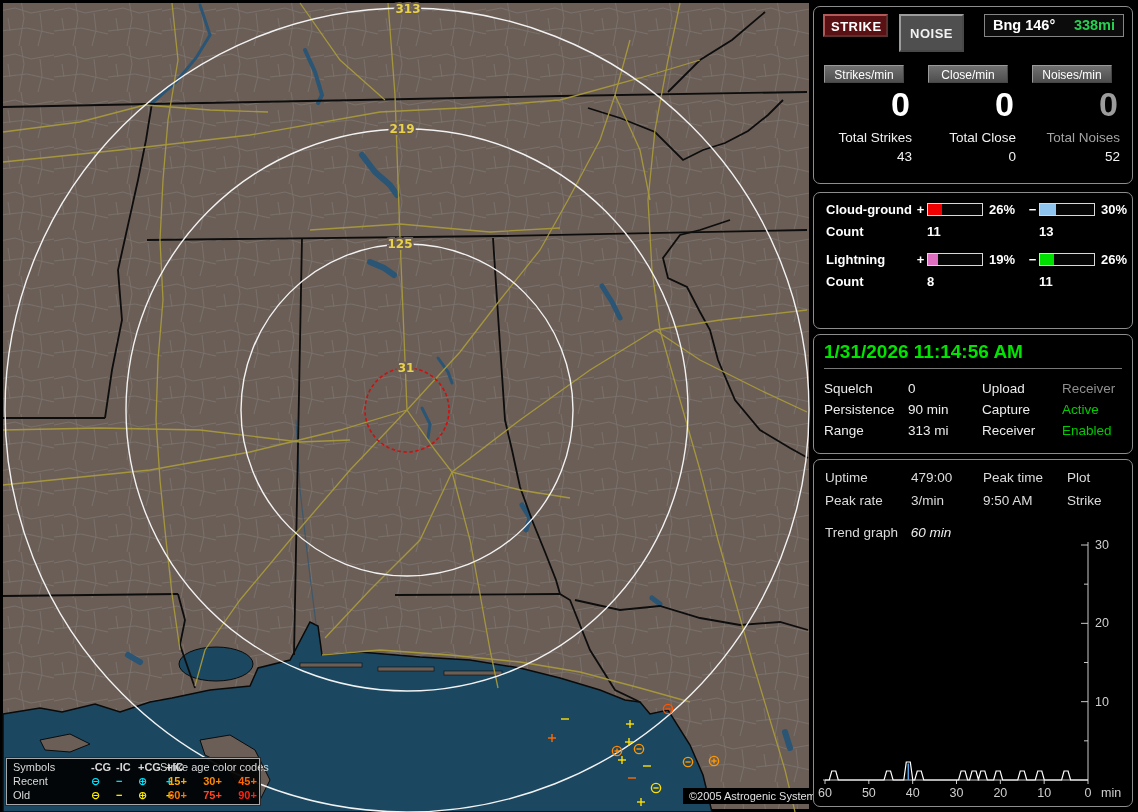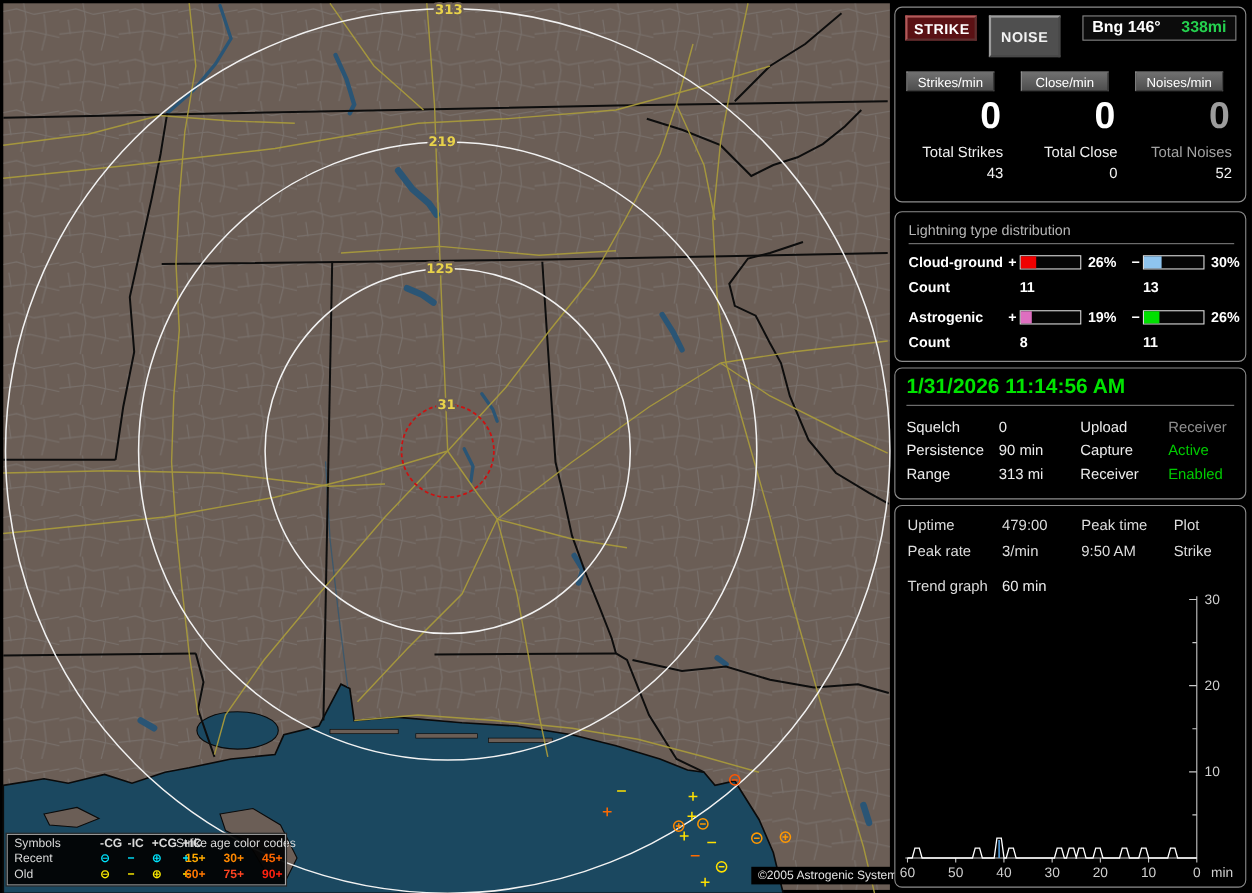--- a/index.html
+++ b/index.html
@@ -59,21 +59,21 @@
   .pct{padding-left:4px;}
   
   #clock-time{color:#00e400;font:bold 19px "Liberation Sans",sans-serif;margin:6px 10px 0 10px;
               border-bottom:1px solid #787878;padding-bottom:5px;}
   #clock-grid{display:grid;grid-template-columns:84px 74px 80px auto;row-gap:6px;
               margin:12px 0 0 10px;font-size:13.5px;color:#ececec;}
   
   #status-grid{display:grid;grid-template-columns:86px 72px 84px auto;row-gap:8px;
                margin:10px 0 0 11px;font-size:13.5px;color:#dcdcdc;}
   #trend-row{margin:17px 0 0 11px;font-size:13.5px;color:#dcdcdc;}
-  #trend-row b{font-weight:normal;margin-left:9px;color:#ececec;}
+  #trend-row b{font-weight:normal;margin-left:9px;color:#ececec;font-style:italic;}
   #trend-svg{position:absolute;left:0;top:76px;}
   .axis{stroke:#c9c9c9;stroke-width:1;fill:none;}
   .ticktxt{fill:#cfcfcf;font:12.5px "Liberation Sans",sans-serif;}
 </style>
 </head>
 <body>
 
 <div id="map">
 <svg width="810" height="812" viewBox="0 0 810 812" xmlns="http://www.w3.org/2000/svg">
   <defs>
@@ -286,21 +286,20 @@
     <div>
       <button class="min-btn">Noises/min</button>
       <div class="big-num" style="color: rgb(156, 156, 156);">0</div>
       <div class="tot-lbl" style="color: rgb(163, 163, 163);">Total Noises</div>
       <div class="tot-val">52</div>
     </div>
   </div>
 </div>
 
 <div id="p-dist" class="panel">
-  <div id="dist-title">Lightning type distribution</div>
 
   <div class="dist-row">
     <span>Cloud-ground</span>
     <span class="pm">+</span>
     <span class="bar">
         <span class="fill" style="background: rgb(240, 0, 0); display: block; width: 26%;"></span>
       </span>
     <span class="pct">26%</span>
     <span class="pm">−</span>
     <span class="bar">
@@ -312,21 +311,21 @@
     <span>Count</span>
     <span></span>
     <span>11</span>
     <span></span>
       <span></span>
     <span>13</span>
     <span></span>
   </div>
 
   <div class="dist-row" style="margin-top:13px">
-    <span>Astrogenic</span>
+    <span>Lightning</span>
     <span class="pm">+</span>
     <span class="bar">
         <span class="fill" style="background: rgb(222, 111, 192); display: block; width: 19%;"></span>
       </span>
     <span class="pct">19%</span>
     <span class="pm">−</span>
     <span class="bar">
         <span class="fill" style="background: rgb(0, 224, 0); display: block; width: 26%;"></span>
       </span>
     <span class="pct">26%</span>

